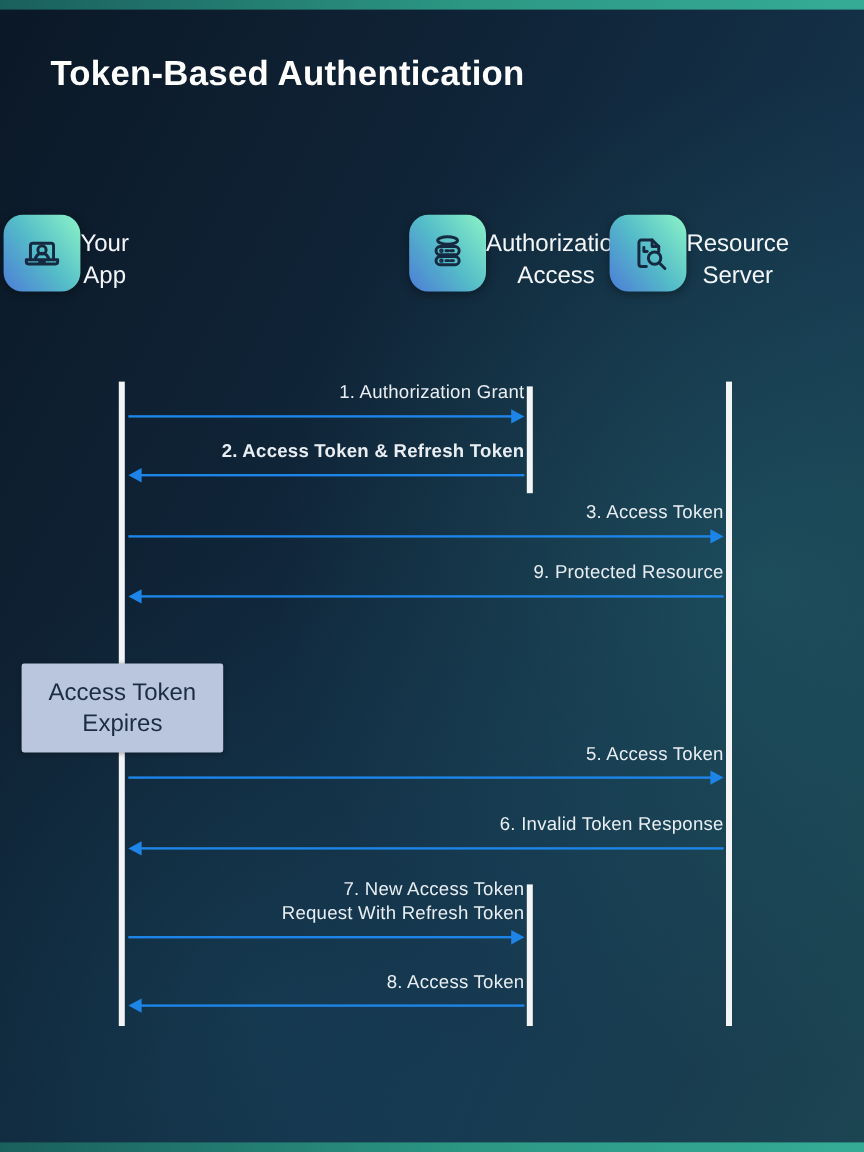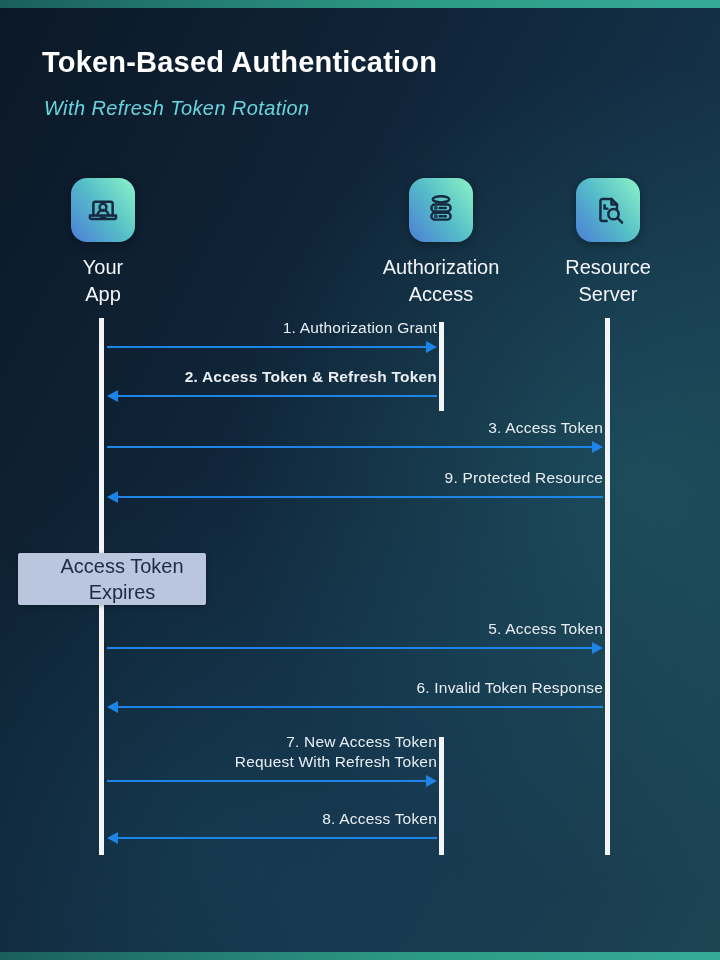--- a/index.html
+++ b/index.html
@@ -20,55 +20,54 @@
     font-size:29px;font-weight:700;color:#ffffff;letter-spacing:.2px;}
   .subtitle{position:absolute;left:44px;top:97px;
     font-size:20px;font-style:italic;color:var(--subtitle,#68d4dd);letter-spacing:.4px;}
 
   .logo{position:absolute;right:28px;top:53px;display:flex;align-items:center;
     font-size:24px;line-height:30px;color:#fff;}
   .logo .lg-light{font-weight:300;color:#e6ecf1;}
   .logo .lg-bold{font-weight:700;color:#ffffff;letter-spacing:.3px;}
   .logo .lg-o{color:var(--logo-o,#3ab7c6);margin:0 1px;display:block;}
 
-  .actor{position:absolute;top:178px;width:200px;display:flex;flex-direction:column;
+  .actor{position:absolute;top:178px;width:200px;display:flex;flex-direction:row;
     align-items:center;z-index:2;}
   .tile{width:64px;height:64px;border-radius:16px;display:flex;align-items:center;justify-content:center;
     background:linear-gradient(52deg,var(--tile-a,#4d82d6) 4%,var(--tile-m,#55bdc8) 50%,var(--tile-b,#88efc7) 96%);
     box-shadow:0 2px 8px rgba(0,0,0,.35);}
   .tile svg{color:var(--icon-stroke,#152a40);display:block;}
   .actor-label{margin-top:12px;text-align:center;white-space:pre-line;
     font-size:20px;line-height:26.5px;color:#f3f6f9;}
 
   .lifeline{position:absolute;width:5px;background:var(--lifeline,#f2f4f5);z-index:1;}
 
   .msg-label{position:absolute;text-align:right;font-size:15.5px;line-height:20px;
     color:#e9eef3;white-space:pre-line;letter-spacing:.2px;z-index:2;}
   .msg-line{position:absolute;height:2px;background:var(--arrow,#1d85e8);z-index:2;}
   .msg-head{position:absolute;width:0;height:0;z-index:2;
     border-top:6px solid transparent;border-bottom:6px solid transparent;}
   .msg-head.right{border-left:11px solid var(--arrow,#1d85e8);}
   .msg-head.left{border-right:11px solid var(--arrow,#1d85e8);}
 
-  .note{position:absolute;left:18px;top:553px;width:168px;height:52px;z-index:3;
+  .note{position:absolute;left:18px;top:553px;width:168px;height:74px;z-index:3;
     background:var(--note-bg,#b9c6de);color:var(--note-text,#1d2c42);
     display:flex;align-items:center;justify-content:center;text-align:center;
     white-space:pre-line;font-size:20px;line-height:26px;border-radius:2px;
-    box-shadow:0 1px 4px rgba(0,0,0,.3);padding-left:20px;}
+    box-shadow:0 1px 4px rgba(0,0,0,.3);}
 </style>
 </head>
 <body>
 
 <div class="canvas">
 
   <div class="accent-bar top"></div>
   <div class="accent-bar bottom"></div>
 
   <h1 class="title">Token-Based Authentication</h1>
-  <div class="subtitle">With Refresh Token Rotation</div>
 
 
   <div class="actor" style="left:3px">
     <div class="tile">
       <svg width="44" height="44" viewBox="0 0 64 64" fill="none" stroke="currentColor" stroke-width="3.6" stroke-linecap="round" stroke-linejoin="round">
         <path d="M18 40 V23 a3 3 0 0 1 3-3 h22 a3 3 0 0 1 3 3 v17"></path>
         <circle cx="32" cy="28" r="5"></circle>
         <path d="M24 40 a8 8 0 0 1 16 0"></path>
         <path d="M13 40 h38 v2.5 a2.5 2.5 0 0 1 -2.5 2.5 h-33 a2.5 2.5 0 0 1 -2.5 -2.5 z"></path>
         <path d="M29 42.8 h6"></path>

